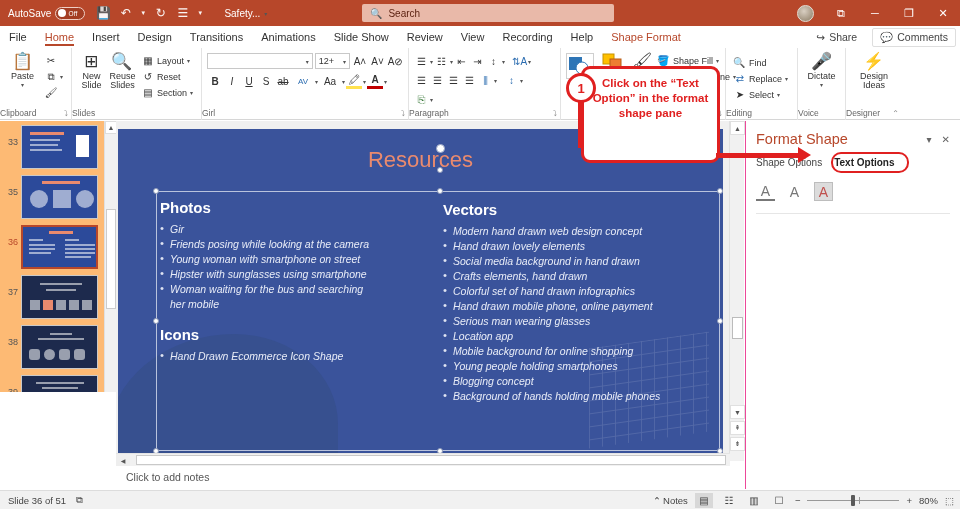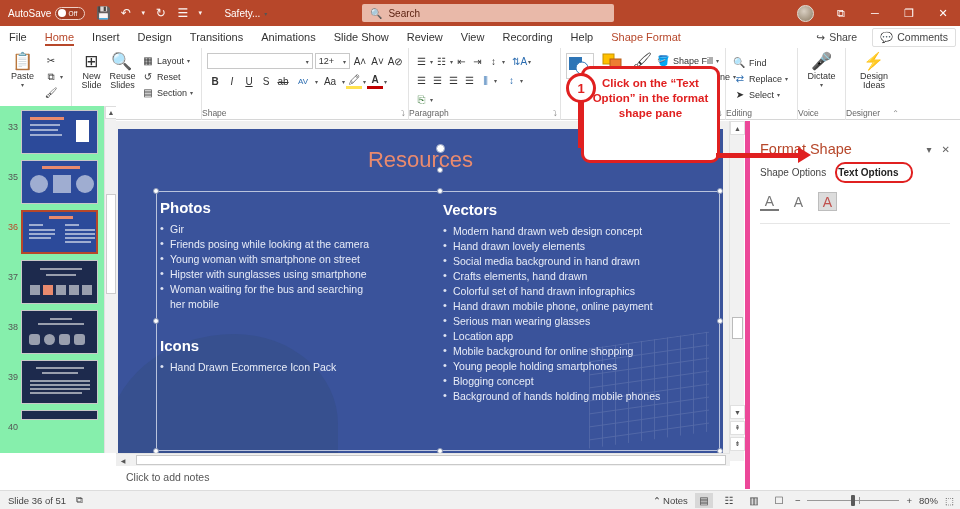--- a/index.html
+++ b/index.html
@@ -147,22 +147,22 @@
   .pbtn.blue { color: #2b6cb0; }
 
   
   .shapegal {
     width: 28px; height: 26px; border: 1px solid #cfcfcf; background: #fff;
     display: flex; align-items: center; justify-content: center;
   }
 
   
   .thumbpane {
-    position: absolute; top: 106px; left: 0; width: 116px; height: 347px;
-    background: #86efac; overflow: hidden;
+    position: absolute; top: 121px; left: 0; width: 116px; height: 271px;
+    background: #fdba74; overflow: hidden;
   }
   .thumbrow {
     display: flex; align-items: flex-start; gap: 3px;
     padding: 4px 2px 0 3px; height: 50px;
   }
   .thumbnum {
     width: 15px; text-align: right; font-size: 9px; color: #555;
     padding-top: 12px;
   }
   .thumb {
@@ -215,21 +215,21 @@
   }
   .sh-h2 {
     font-size: 15px; font-weight: bold; color: #fff; margin-bottom: 6px;
   }
   .col-left {
     position: absolute; left: 42px; top: 70px; width: 290px; color: #e8ecf7;
   }
   .col-right {
     position: absolute; left: 325px; top: 72px; width: 285px; color: #e8ecf7;
   }
-  ul.slist { list-style: none; }
+  ul.slist { list-style: none; font-style: italic; }
   ul.slist li {
     font-size: 10.5px; line-height: 15px; position: relative;
     padding-left: 10px; white-space: nowrap;
   }
   ul.slist li::before {
     content: "\2022"; position: absolute; left: 0; top: -1px;
     font-size: 11px; color: #dfe4f2;
   }
   ul.slist li.cont { padding-left: 10px; }
   ul.slist li.cont::before { content: ""; }
@@ -278,21 +278,21 @@
   
   .notes {
     position: absolute; left: 116px; top: 466px; width: 614px; height: 24px;
     background: #fff; font-size: 10.5px; color: #555;
     padding: 5px 0 0 10px;
   }
 
   
   .fspane {
     position: absolute; left: 745px; top: 121px; width: 215px; height: 368px;
-    background: #fff; border-left: 5px solid #ec4899; padding: 20px 10px;
+    background: #fff; border-left: 1px solid #ec4899; padding: 10px 10px;
   }
   .fs-title {
     font-size: 14.5px; color: #b7472a; display: flex;
     align-items: center; justify-content: space-between;
   }
   .fs-title .acts { display: flex; gap: 10px; font-size: 10px; color: #666; }
   .fs-tabs {
     margin-top: 10px; display: flex; align-items: center;
     gap: 12px; font-size: 10px; color: #444; position: relative;
   }
@@ -518,21 +518,21 @@
         <span class="fbtn" style="text-decoration:line-through">ab</span>
         <span class="fbtn wide" style="color:#2b6cb0;font-size:8px">AV</span>
         <span class="caret">▾</span>
         <span class="fbtn wide">Aa</span>
         <span class="caret">▾</span>
         <span class="fbtn" style="border-bottom:3px solid #ffe14d">🖍</span>
         <span class="caret">▾</span>
         <span class="fbtn" style="border-bottom:3px solid #c00000;font-weight:bold">A</span>
         <span class="caret">▾</span>
       </div>
-      <div class="rgroup-label">Shape</div>
+      <div class="rgroup-label">Girl</div>
       <div class="rgroup-dlg">⤵</div>
     </div>
 
     <div class="rgroup" style="width:152px">
       <div style="padding-top:3px">
         <div class="prow">
           <span class="pbtn">☰</span>
           <span class="caret">▾</span>
           <span class="pbtn">☷</span>
           <span class="caret">▾</span>
@@ -748,23 +748,23 @@
       <div class="col-left">
         <div class="sh-h2">Photos</div>
         <ul class="slist">
           <li>Gir</li>
           <li>Friends posing while looking at the camera</li>
           <li>Young woman with smartphone on street</li>
           <li>Hipster with sunglasses using smartphone</li>
           <li>Woman waiting for the bus and searching</li>
           <li class="cont">her mobile</li>
         </ul>
-        <div class="sh-h2" style="margin-top:25px">Icons</div>
+        <div class="sh-h2" style="margin-top:14px">Icons</div>
         <ul class="slist">
-          <li>Hand Drawn Ecommerce Icon Pack</li>
+          <li>Hand Drawn Ecommerce Icon Shape</li>
         </ul>
       </div>
 
       <div class="col-right">
         <div class="sh-h2">Vectors</div>
         <ul class="slist">
           <li>Modern hand drawn web design concept</li>
           <li>Hand drawn lovely elements</li>
           <li>Social media background in hand drawn</li>
           <li>Crafts elements, hand drawn</li>

